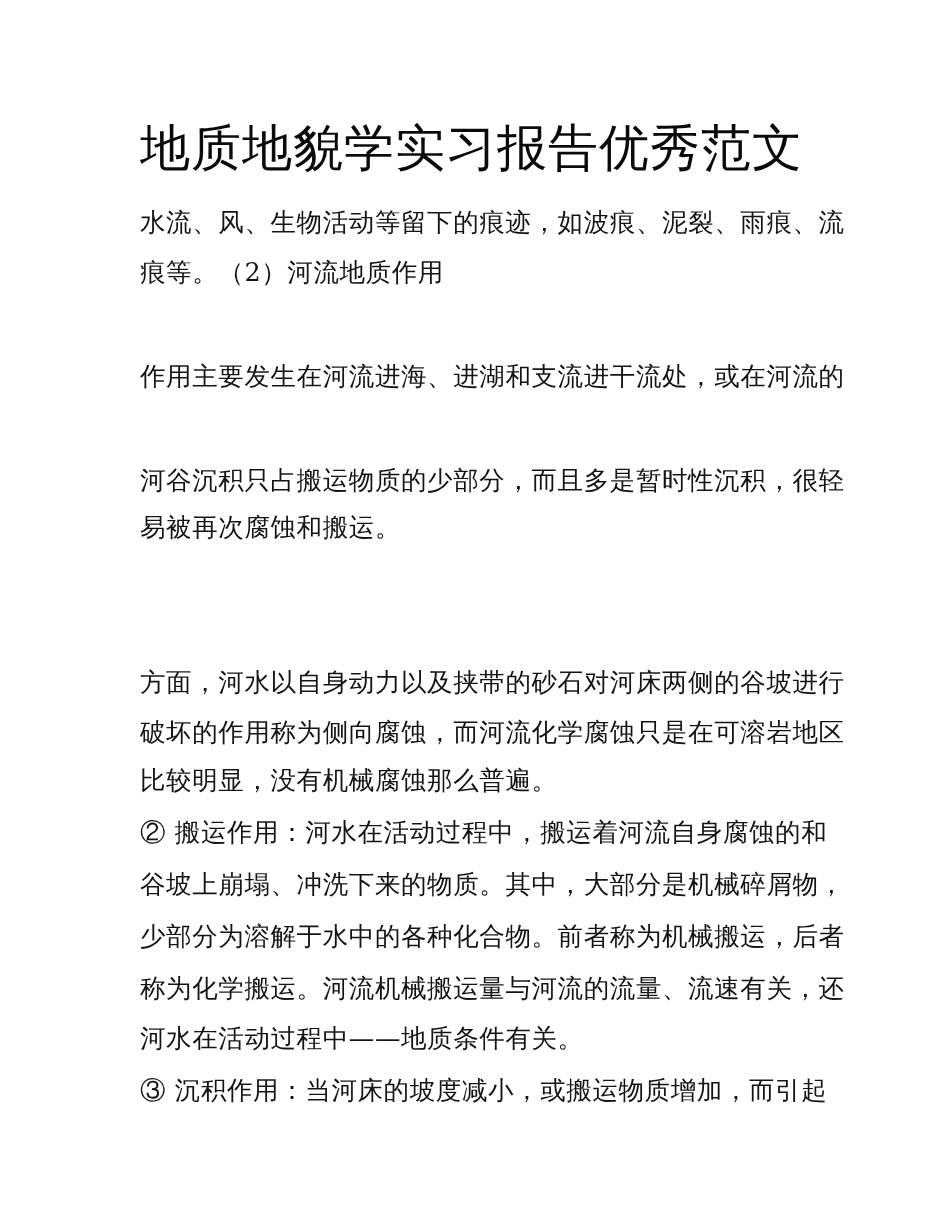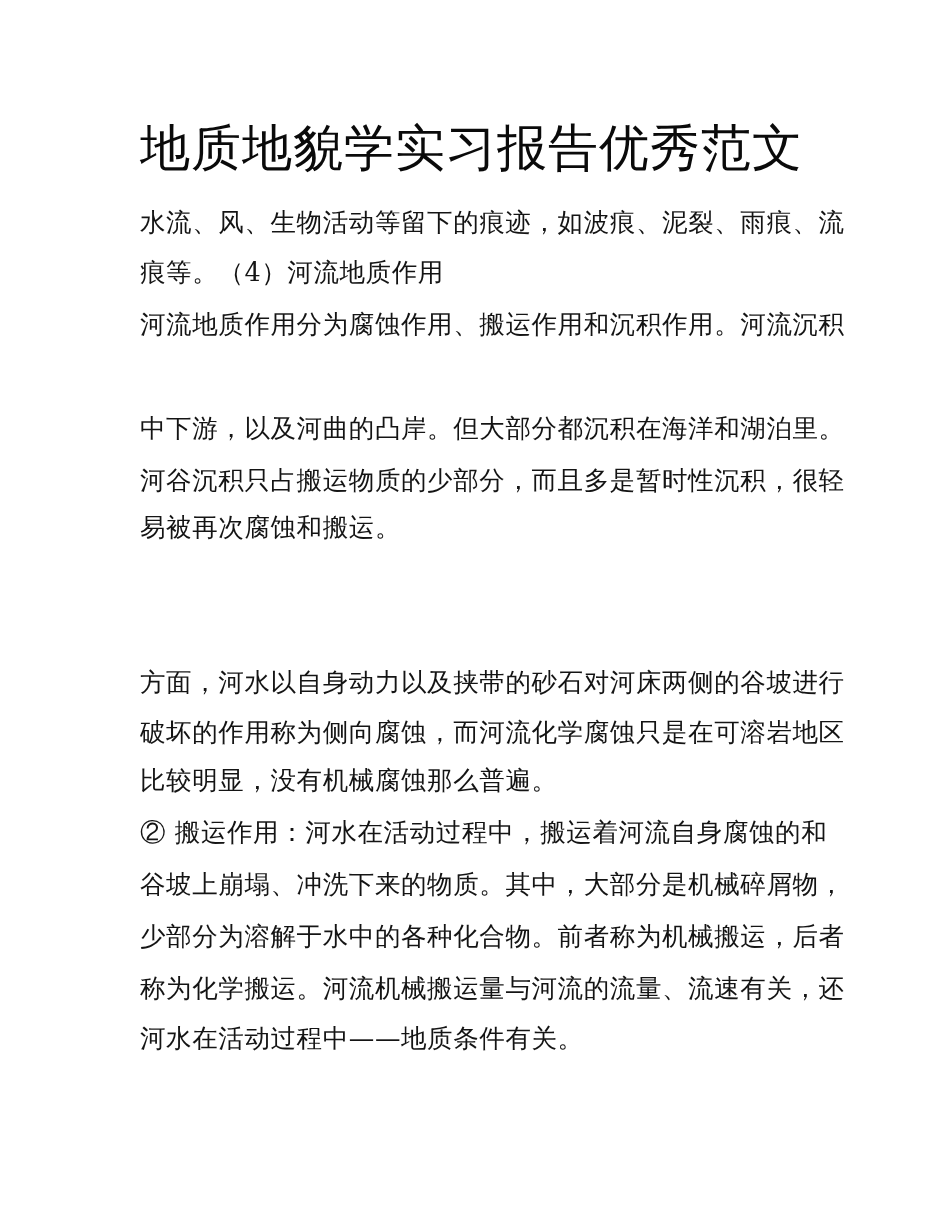--- a/index.html
+++ b/index.html
@@ -45,26 +45,26 @@
     text-align: right;
   }
 </style>
 </head>
 <body>
 
 <div class="page">
   <h1 class="title">地质地貌学实习报告优秀范文</h1>
 
   <div class="line" style="top:205px">水流、风、生物活动等留下的痕迹，如波痕、泥裂、雨痕、流</div>
-  <div class="line" style="top:255px">痕等。（4）河流地质作用</div>
-  <div class="line" style="top:307px">河流地质作用分为腐蚀作用、搬运作用和沉积作用。河流沉积</div>
-  <div class="line" style="top:411px">中下游，以及河曲的凸岸。但大部分都沉积在海洋和湖泊里。</div>
+  <div class="line" style="top:255px">痕等。（2）河流地质作用</div>
+  <div class="line" style="top:359px">作用主要发生在河流进海、进湖和支流进干流处，或在河流的</div>
   <div class="line" style="top:463px">河谷沉积只占搬运物质的少部分，而且多是暂时性沉积，很轻</div>
   <div class="line" style="top:510px">易被再次腐蚀和搬运。</div>
   <div class="line" style="top:665px">方面，河水以自身动力以及挟带的砂石对河床两侧的谷坡进行</div>
   <div class="line" style="top:715px">破坏的作用称为侧向腐蚀，而河流化学腐蚀只是在可溶岩地区</div>
   <div class="line" style="top:763px">比较明显，没有机械腐蚀那么普遍。</div>
   <div class="line" style="top:815px">② 搬运作用：河水在活动过程中，搬运着河流自身腐蚀的和</div>
   <div class="line" style="top:867px">谷坡上崩塌、冲洗下来的物质。其中，大部分是机械碎屑物，</div>
   <div class="line" style="top:919px">少部分为溶解于水中的各种化合物。前者称为机械搬运，后者</div>
   <div class="line" style="top:971px">称为化学搬运。河流机械搬运量与河流的流量、流速有关，还</div>
   <div class="line" style="top:1021px">河水在活动过程中——地质条件有关。</div>
+  <div class="line" style="top:1073px">③ 沉积作用：当河床的坡度减小，或搬运物质增加，而引起</div>
 </div>
 
 </body></html>

